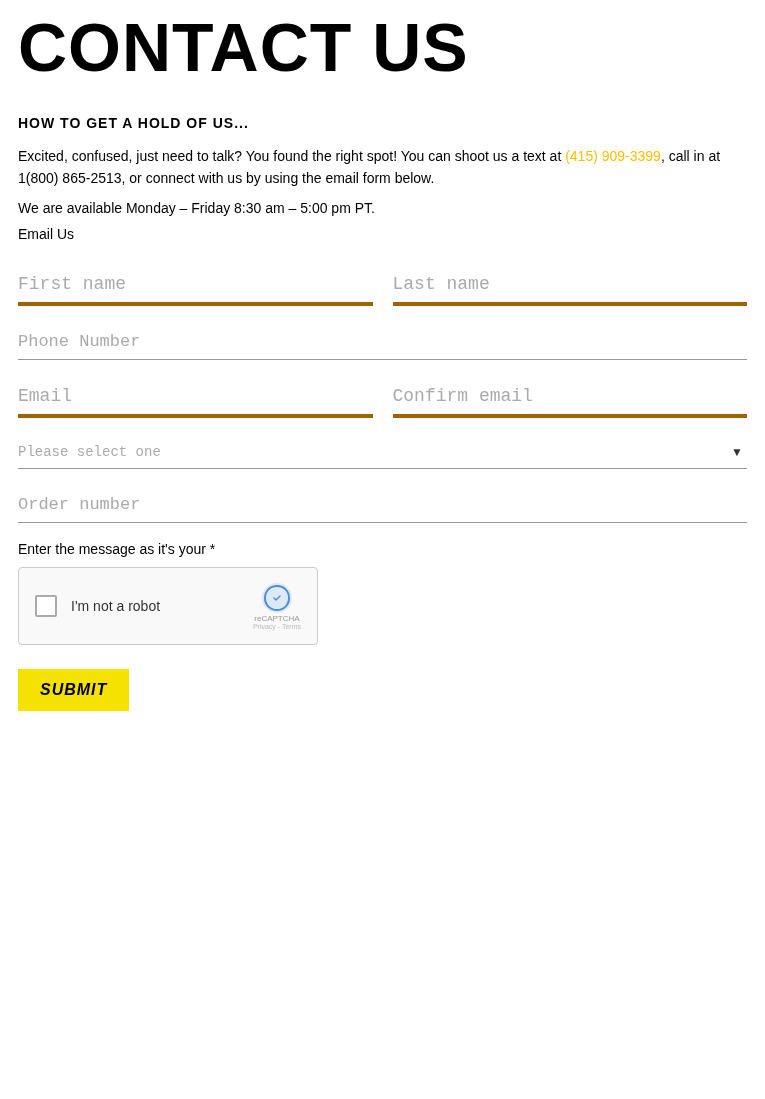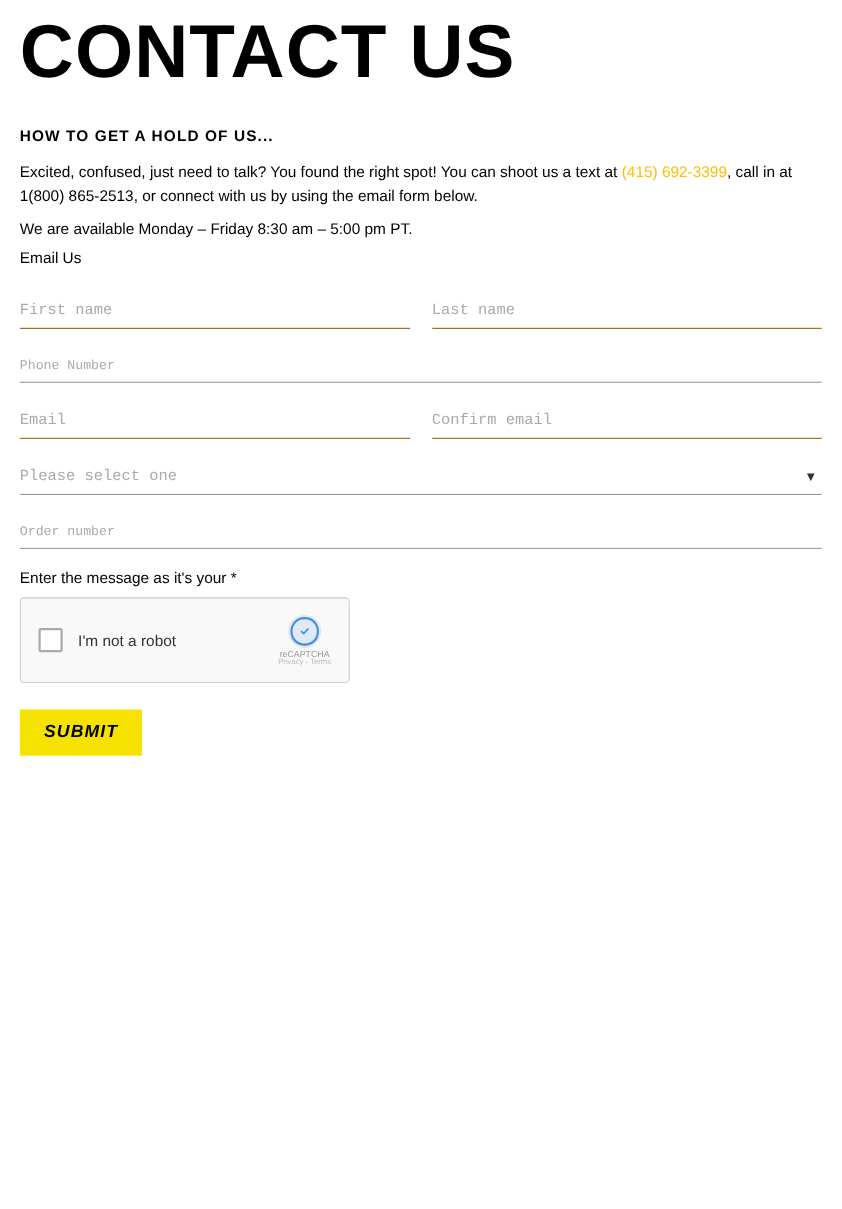--- a/index.html
+++ b/index.html
@@ -64,23 +64,23 @@
 
     .form-row {
       display: flex;
       gap: 20px;
       margin-bottom: 0;
     }
 
     .form-field {
       flex: 1;
       border: none;
-      border-bottom: 1px solid #a16207;
+      border-bottom: 4px solid #a16207;
       padding: 8px 0;
-      font-size: 14px;
+      font-size: 18px;
       font-family: 'Courier New', Courier, monospace;
       color: #aaa;
       outline: none;
       background: transparent;
       width: 100%;
     }
 
     .form-field::placeholder {
       color: #aaa;
       font-family: 'Courier New', Courier, monospace;
@@ -94,21 +94,21 @@
     .form-field-wrapper-full {
       width: 100%;
       margin-bottom: 18px;
     }
 
     .form-field-full {
       width: 100%;
       border: none;
       border-bottom: 1px solid #999;
       padding: 8px 0;
-      font-size: 12px;
+      font-size: 17px;
       font-family: 'Courier New', Courier, monospace;
       color: #0369a1;
       outline: none;
       background: transparent;
     }
 
     .form-field-full::placeholder {
       color: #aaa;
       font-family: 'Courier New', Courier, monospace;
     }
@@ -241,21 +241,21 @@
     }
   </style>
 </head>
 <body>
 
 <h1 class="page-title">CONTACT US</h1>
 
 <h2 class="section-heading">HOW TO GET A HOLD OF US...</h2>
 
 <p class="description">
-  <span>Excited, confused, just need to talk? You found the right spot! You can shoot us a text at </span><a href="tel:4159093399">(415) 692-3399</a><span>, call in at 1(800) 865-2513, or connect with us by using the email form below.</span>
+  <span>Excited, confused, just need to talk? You found the right spot! You can shoot us a text at </span><a href="tel:4159093399">(415) 909-3399</a><span>, call in at 1(800) 865-2513, or connect with us by using the email form below.</span>
 </p>
 
 <p class="availability">We are available Monday – Friday 8:30 am – 5:00 pm PT.</p>
 
 <p class="email-us-link">Email Us</p>
 
 <div class="form-section">
 
   
   <div class="form-row">

